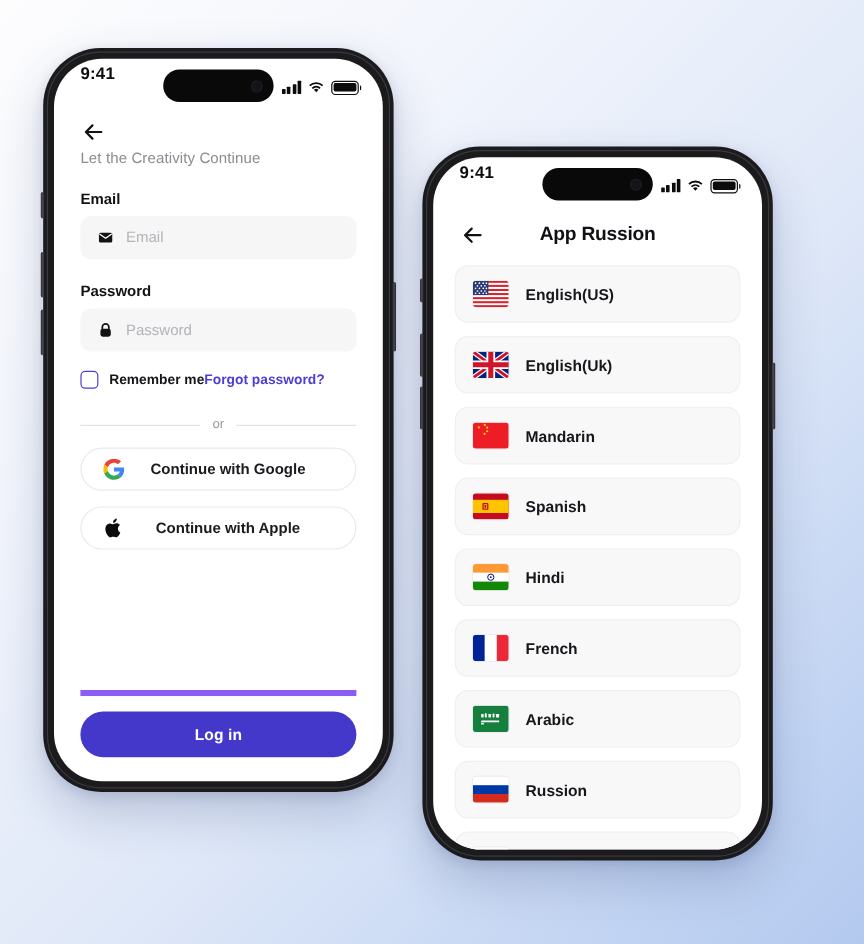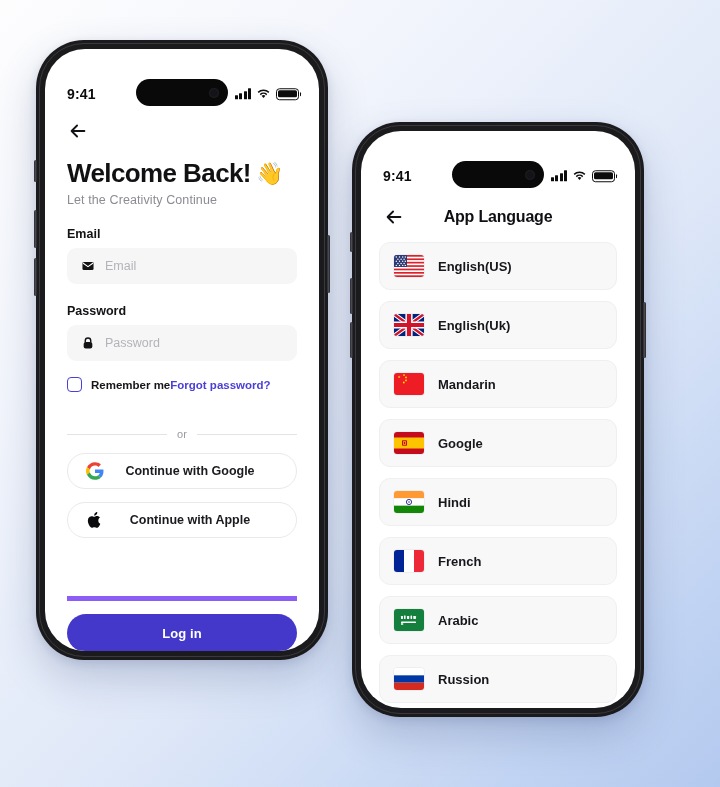--- a/index.html
+++ b/index.html
@@ -47,24 +47,23 @@
     background: linear-gradient(90deg,#2a2a2e,#4a4a50,#232327);
     border-radius: 2px;
   }
   .btn-left  { left: -2px; width: 3px; }
   .btn-right { right: -2px; width: 3px; }
 
   
   .statusbar {
     height: 44px;
     display: flex;
-    align-items: center;
+    align-items: flex-start;
     padding: 0 22px;
     position: relative;
-    margin-top: 21px;
   }
   .sb-time {
     font-size: 14px;
     font-weight: bold;
     color: #0c0c0c;
     letter-spacing: .2px;
     margin-top: 4px;
   }
   .island {
     position: absolute;
@@ -164,21 +163,21 @@
   .rem-left { display:flex; align-items:center; gap:9px; }
   .checkbox {
     width:15px; height:15px; border:1.8px solid #4b3fd6;
     border-radius:4px; background:#fff; flex:none;
   }
   .rem-label { font-size:11.5px; font-weight:bold; color:#15151a; }
   .forgot { font-size:11.5px; font-weight:bold; color:#4b3fd6; }
 
   .or-row {
     display:flex; align-items:center; gap:10px;
-    margin-top: 36px;
+    margin-top: 24px;
   }
   .or-row .ln { flex:1; height:1px; background:#e3e3e6; }
   .or-row .or { font-size:11px; color:#9a9aa2; }
 
   .social {
     height: 36px;
     border: 1.2px solid #e9e9ec;
     border-radius: 20px;
     background:#fff;
     display:flex; align-items:center;
@@ -285,24 +284,20 @@
 
     <div class="page">
       <div class="login-body">
 
         <div class="backrow" style="padding-left:0;padding-right:0">
           <svg class="back-arrow" viewBox="0 0 24 24">
             <path d="M19 12H5M5 12l6-6M5 12l6 6" fill="none" stroke="#121216" stroke-width="2" stroke-linecap="round" stroke-linejoin="round"></path>
           </svg>
         </div>
 
-        <div class="title">
-          <span>Welcome Back!</span>
-          <span class="emoji">👋</span>
-        </div>
         <div class="subtitle">Let the Creativity Continue</div>
 
         <div class="flabel">Email</div>
         <div class="field">
           <svg class="f-icon" viewBox="0 0 24 24">
             <rect x="2.5" y="5" width="19" height="14" rx="2.2" fill="#131316"></rect>
             <path d="M3.8 7.2 12 13l8.2-5.8" fill="none" stroke="#fff" stroke-width="1.9" stroke-linecap="round" stroke-linejoin="round"></path>
           </svg>
           <span class="ph">Email</span>
         </div>
@@ -386,21 +381,21 @@
             <span></span>
           </span>
       </div>
     </div>
 
     <div class="page">
       <div class="lang-head">
         <svg class="back-arrow" viewBox="0 0 24 24">
           <path d="M19 12H5M5 12l6-6M5 12l6 6" fill="none" stroke="#121216" stroke-width="2" stroke-linecap="round" stroke-linejoin="round"></path>
         </svg>
-        <span class="lang-title">App Language</span>
+        <span class="lang-title">App Russion</span>
       </div>
 
       <div class="lang-list">
 
         <div class="lang-item">
           <span class="flag">
             <svg viewBox="0 0 30 22" preserveAspectRatio="none">
               <rect width="30" height="22" fill="#fff"></rect>
               <g fill="#d8232b">
                   <rect y="0" width="30" height="1.7"></rect>
@@ -471,21 +466,21 @@
             <svg viewBox="0 0 30 22" preserveAspectRatio="none">
               <rect width="30" height="22" fill="#c60b1e"></rect>
               <rect y="5.5" width="30" height="11" fill="#ffc400"></rect>
               <g transform="translate(8 8.2)">
                 <rect width="5" height="5.6" rx=".7" fill="#c60b1e"></rect>
                 <rect x="1.1" y="1" width="2.8" height="3.6" fill="#ffc400"></rect>
                 <rect x="1.8" y="1.6" width="1.4" height="2.4" fill="#ad1519"></rect>
               </g>
             </svg>
           </span>
-          <span class="lang-name">Google</span>
+          <span class="lang-name">Spanish</span>
         </div>
 
         <div class="lang-item">
           <span class="flag">
             <svg viewBox="0 0 30 22" preserveAspectRatio="none">
               <rect width="30" height="7.34" fill="#ff9933"></rect>
               <rect y="7.34" width="30" height="7.32" fill="#ffffff"></rect>
               <rect y="14.66" width="30" height="7.34" fill="#138808"></rect>
               <circle cx="15" cy="11" r="2.6" fill="none" stroke="#000080" stroke-width=".8"></circle>
               <circle cx="15" cy="11" r=".7" fill="#000080"></circle>

